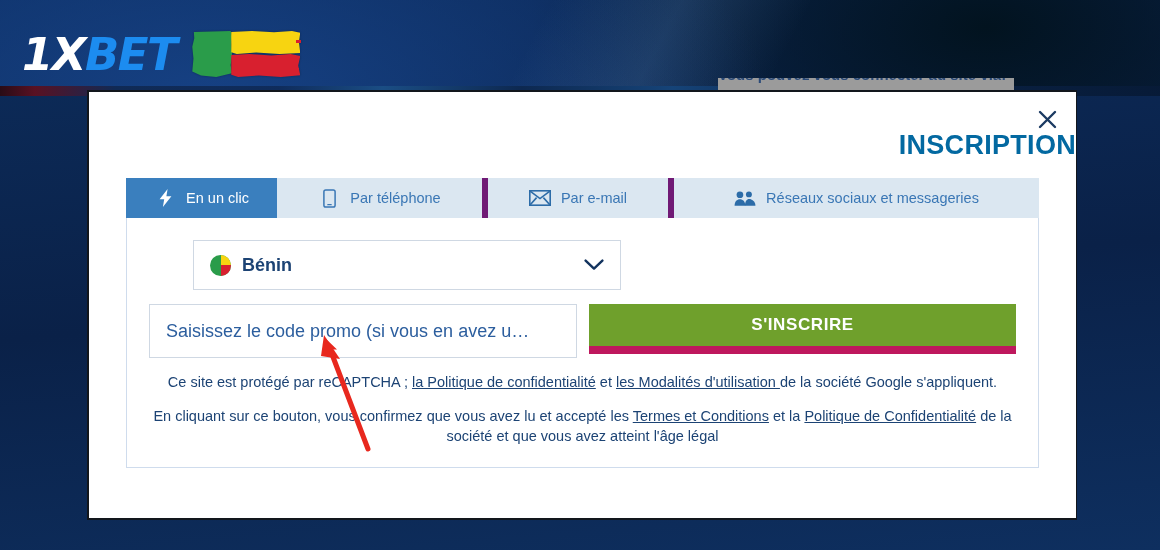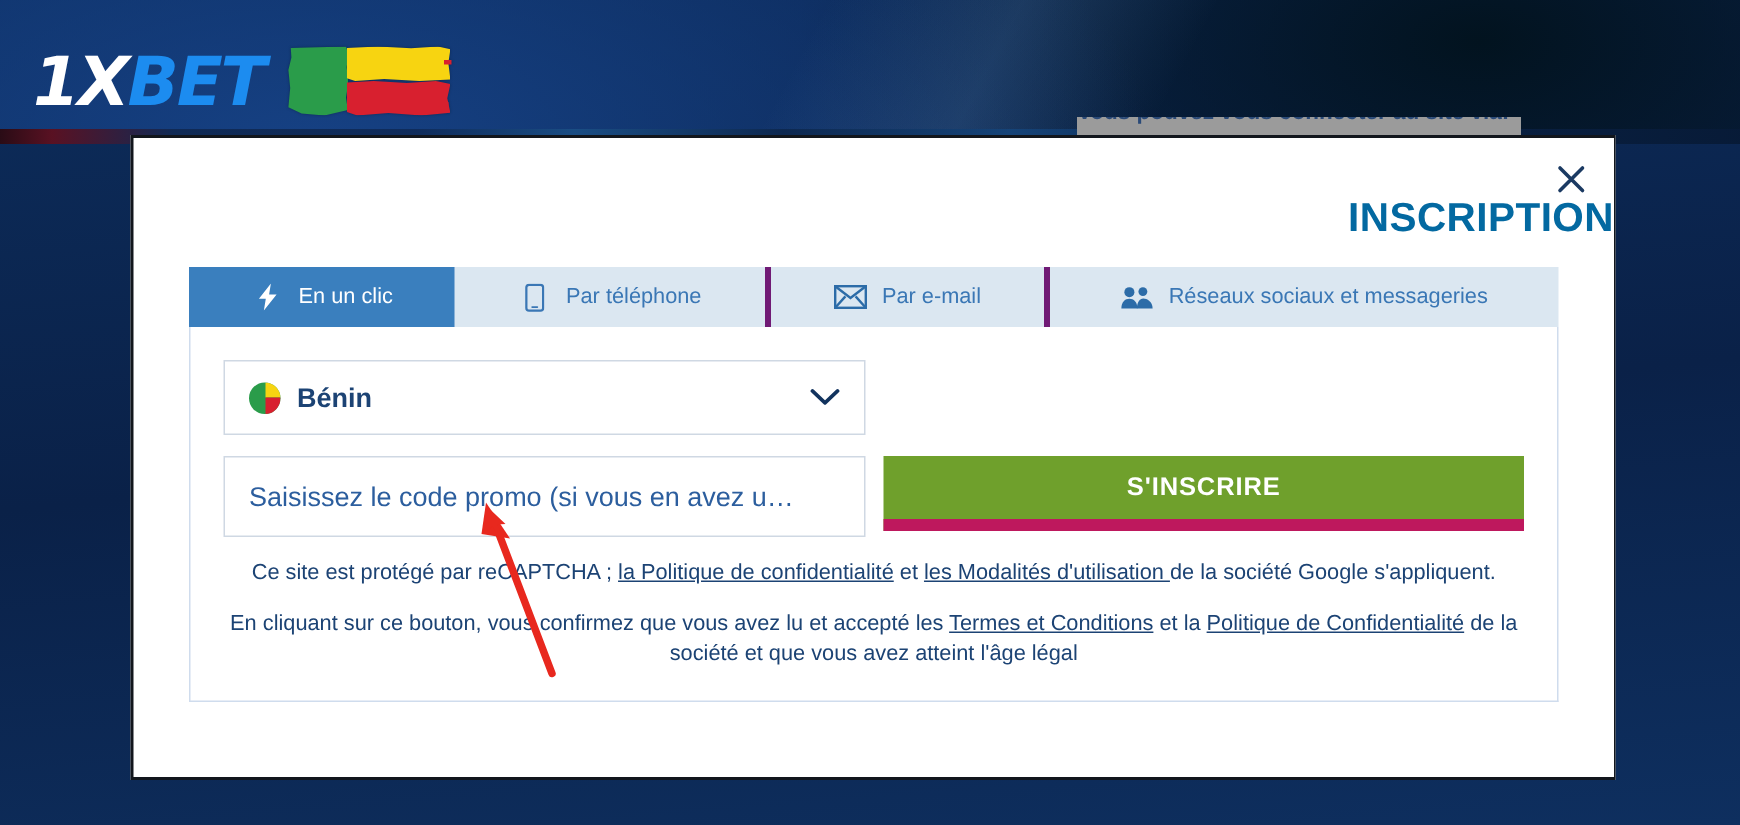--- a/index.html
+++ b/index.html
@@ -84,42 +84,42 @@
   }
 
   
   .tabs {
     display: flex; margin: 0 37px; height: 40px;
     background: #dbe7f1;
   }
   .tab {
     flex: 0 0 auto; display: flex; align-items: center; justify-content: center;
     gap: 10px; font-size: 14.5px; color: #3a77b5; cursor: pointer;
-    border-right: 4px solid #701a75; position: relative;
+    border-right: 6px solid #701a75; position: relative;
   }
   .tab:last-child { border-right: none; }
-  .tab-t1 { width: 177px; align-items: center; }
+  .tab-t1 { width: 151px; align-items: center; }
   .tab-t2 { width: 211px; }
   .tab-t3 { width: 186px; }
   .tab-t4 { flex: 1 1 auto; }
   .tab.active { background: #3a7fbe; color: #ffffff; border-right: none; }
   .tab-ic { display: flex; align-items: center; justify-content: center; width: 22px; height: 20px; }
   .tab-label { white-space: nowrap; }
 
   
   .form-panel {
     margin: 0 37px; border: 1px solid #cfdced; border-top: none;
     padding: 22px 22px 20px 22px;
   }
   .row { display: flex; gap: 12px; margin-bottom: 14px; }
 
   .select-box {
     height: 50px; background: #fff; border: 1px solid #cfd8e3;
     display: flex; align-items: center; padding: 0 16px;
-    cursor: pointer; position: relative;
+    cursor: pointer; position: relative; margin-left: 44px;
   }
   .sel-country { width: 428px; }
   .sel-currency { flex: 1 1 auto; }
   .sel-text {
     color: #1c4374; font-size: 18px; font-weight: bold;
     white-space: nowrap; overflow: hidden; text-overflow: ellipsis;
   }
   .sel-flag {
     width: 21px; height: 21px; border-radius: 50%; margin-right: 11px;
     flex: 0 0 auto; overflow: hidden; position: relative;

